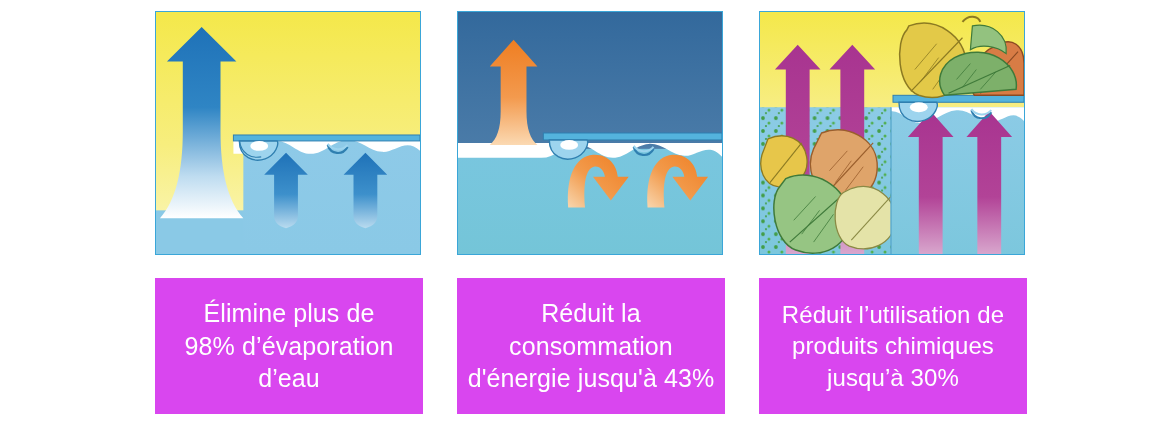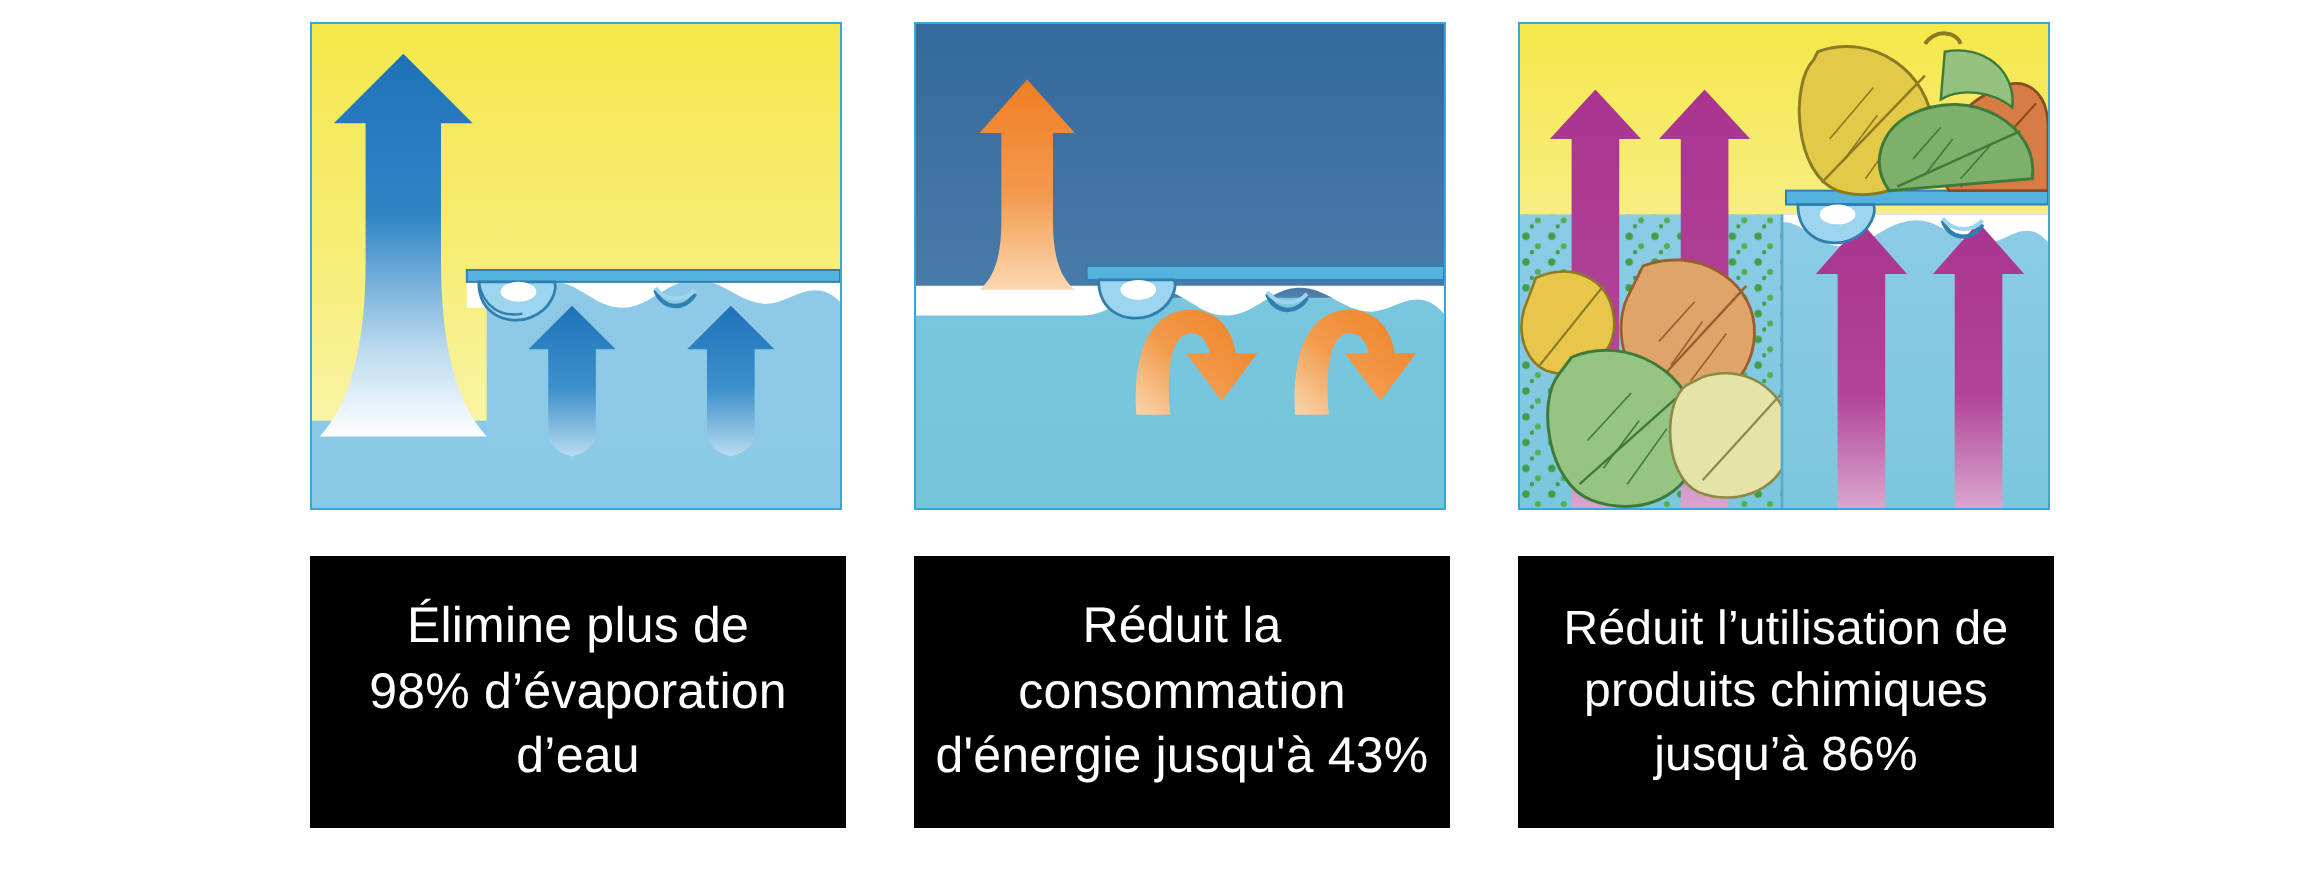--- a/index.html
+++ b/index.html
@@ -22,21 +22,21 @@
     border:1px solid #3aa6d8;
     box-sizing:border-box;
     overflow:hidden;
     top:11px;
   }
 
   .caption{
     position:absolute;
     top:278px;
     width:268px;height:136px;
-    background:#000000;
+    background:#d946ef;
     box-sizing:border-box;
     display:flex;
     align-items:center;
     justify-content:center;
   }
   .caption-text{
     color:#ffffff;
     font-size:25px;
     line-height:1.30;
     text-align:center;
@@ -262,17 +262,17 @@
           <path d="M196 46 C228 30 262 52 258 78 L186 84 C176 70 182 54 196 46 Z" fill="#7db06a" stroke="#3f7a3a" stroke-width="1.5"></path>
           <path d="M190 82 L252 54" stroke="#3f7a3a" stroke-width="1.2" fill="none"></path>
           <path d="M204 76 L218 58 M222 78 L238 60 M198 68 L212 52" stroke="#3f7a3a" stroke-width="0.8" fill="none"></path>
           <path d="M214 14 C234 10 250 24 248 42 C238 34 222 32 212 38 Z" fill="#93c27f" stroke="#3f7a3a" stroke-width="1.2"></path>
         </g>
       </svg>
     </div>
     <div class="caption">
       <div class="caption-text small">Réduit l’utilisation de
 produits chimiques
-jusqu’à 86%</div>
+jusqu’à 30%</div>
     </div>
   </div>
 
 </div>
 
 </body></html>

